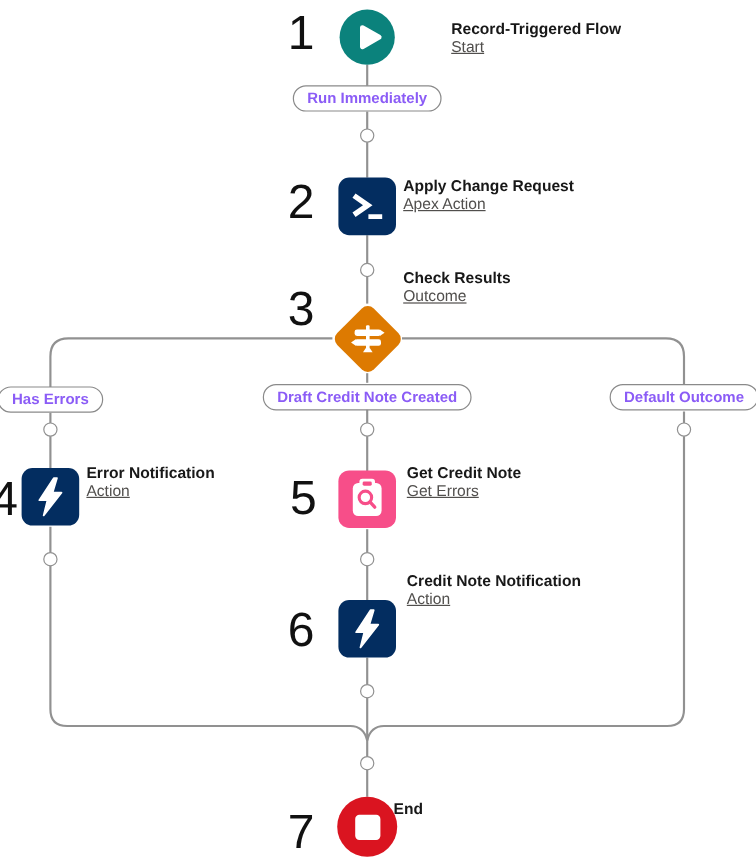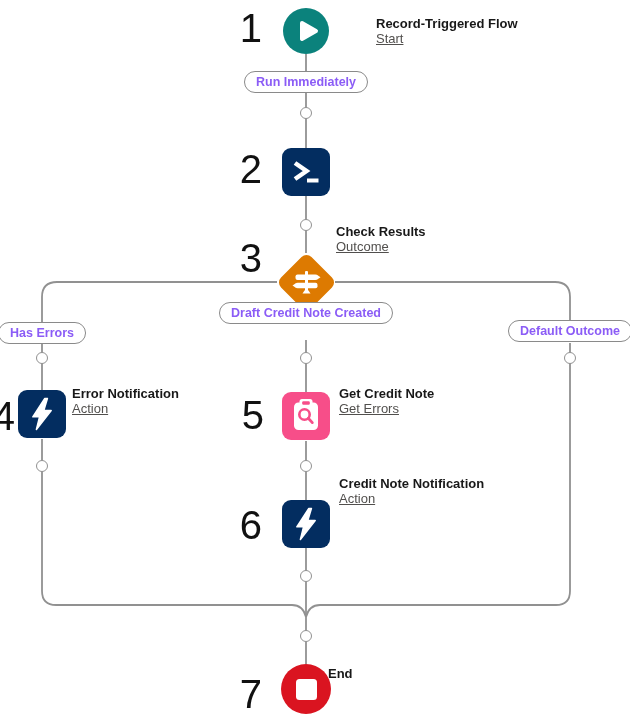--- a/index.html
+++ b/index.html
@@ -85,38 +85,42 @@
   <div class="connector-dot" style="left:306px; top:466px;"></div>
   <div class="connector-dot" style="left:306px; top:576px;"></div>
   <div class="connector-dot" style="left:306px; top:636px;"></div>
 
   <div class="node-icon sq" style="left: 282px; top: 148px; background-color: rgb(3, 45, 96);">
     <svg viewBox="0 0 48 48" width="48" height="48">
       <path d="M13 15 L24.5 23 L13 31" fill="none" stroke="#fff" stroke-width="4.5"></path>
       <path d="M25 32.5 H36.5" fill="none" stroke="#fff" stroke-width="4"></path>
     </svg>
   </div>
+  <div class="node-label" style="left:336px; top:147px;">
+    <div class="node-title">Apply Change Request</div>
+    <div class="node-sub">Apex Action</div>
+  </div>
 
   <div class="node-label" style="left:336px; top:224px;">
     <div class="node-title">Check Results</div>
     <div class="node-sub">Outcome</div>
   </div>
   <div class="node-icon diamond" style="left: 284.5px; top: 260.5px; background-color: rgb(221, 122, 1);">
     <svg viewBox="0 0 43 43" width="43" height="43">
       <rect x="20" y="10" width="3" height="21" rx="1" fill="#fff"></rect>
       <rect x="10.5" y="13.5" width="22" height="5.4" rx="2" fill="#fff"></rect>
       <polygon points="31.5,13.5 35.5,16.2 31.5,18.9" fill="#fff"></polygon>
       <rect x="10.5" y="21.8" width="22" height="5.4" rx="2" fill="#fff"></rect>
       <polygon points="11.5,21.8 7.5,24.5 11.5,27.2" fill="#fff"></polygon>
       <polygon points="17.5,32.5 25.5,32.5 23.3,29.3 19.7,29.3" fill="#fff"></polygon>
     </svg>
   </div>
 
   <div class="pill" style="left:42px;  top:322px;">Has Errors</div>
-  <div class="pill" style="left:306px; top:302px;text-align:center;">Draft Credit Note Created</div>
+  <div class="pill" style="left:306px; top:320px;text-align:center;">Draft Credit Note Created</div>
   <div class="pill" style="left:570px; top:320px;">Default Outcome</div>
 
   <div class="node-icon sq" style="left: 18px; top: 390px; background-color: rgb(3, 45, 96);">
     <svg viewBox="0 0 48 48" width="48" height="48">
       <path d="M26.8 8.5 L14.8 26.8 h6.8 L18.4 39.5 L33.2 20.6 h-7.4 L29.4 8.5 Z" fill="#fff" stroke="#fff" stroke-width="1.5" stroke-linejoin="round"></path>
     </svg>
   </div>
   <div class="node-label" style="left:72px; top:386px;">
     <div class="node-title">Error Notification</div>
     <div class="node-sub">Action</div>

